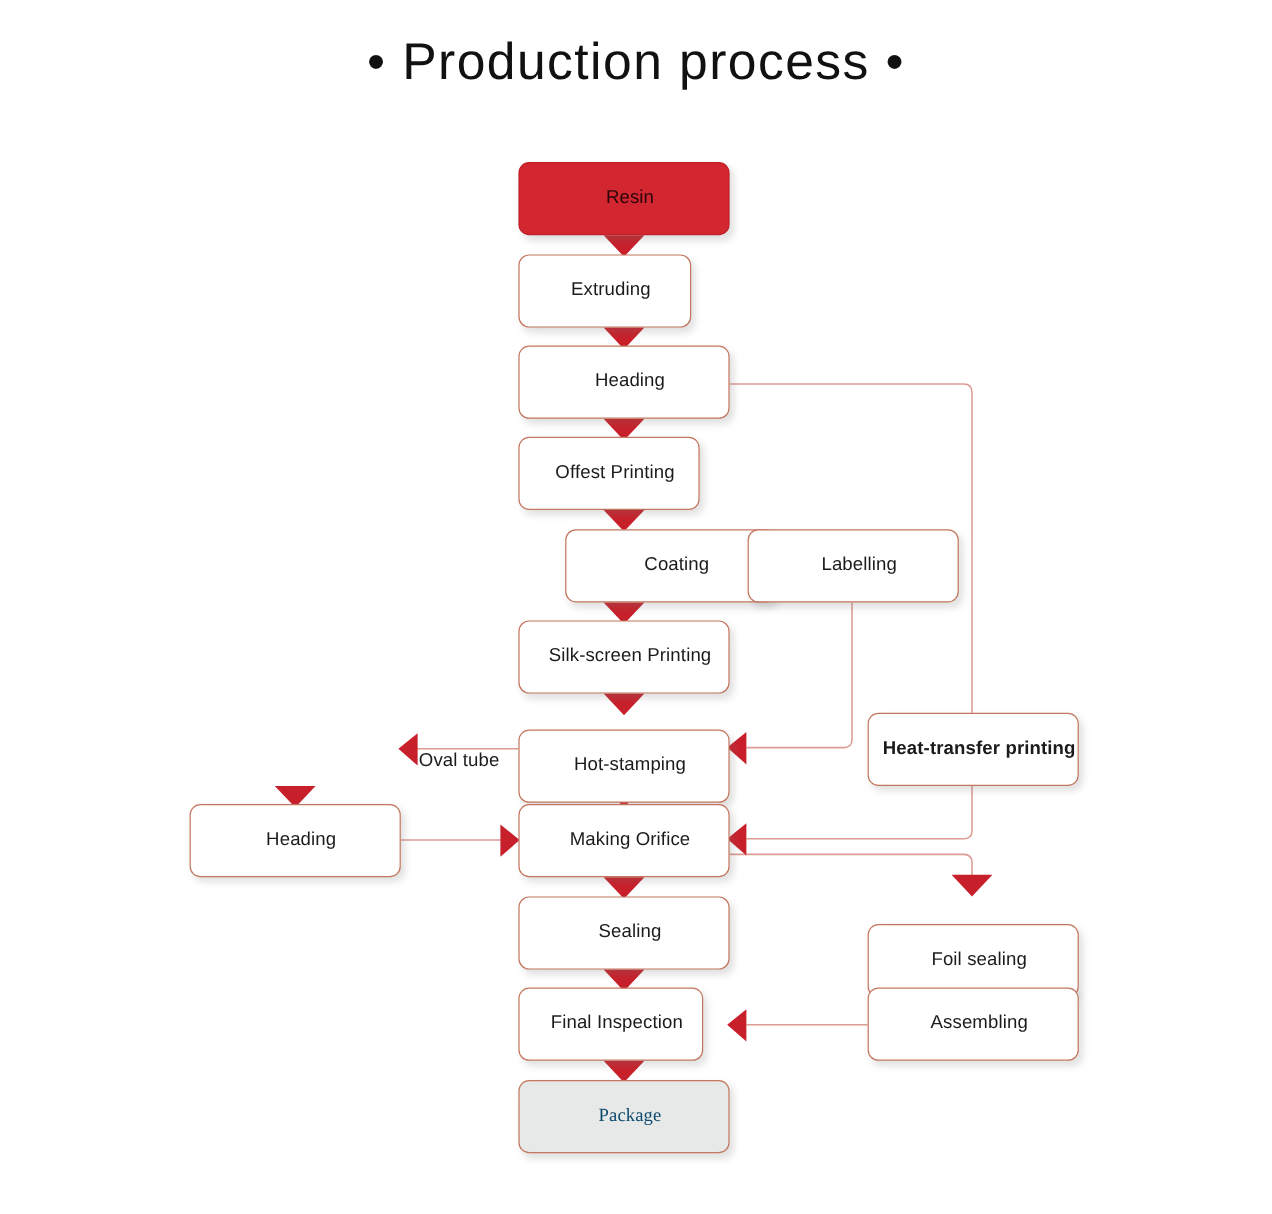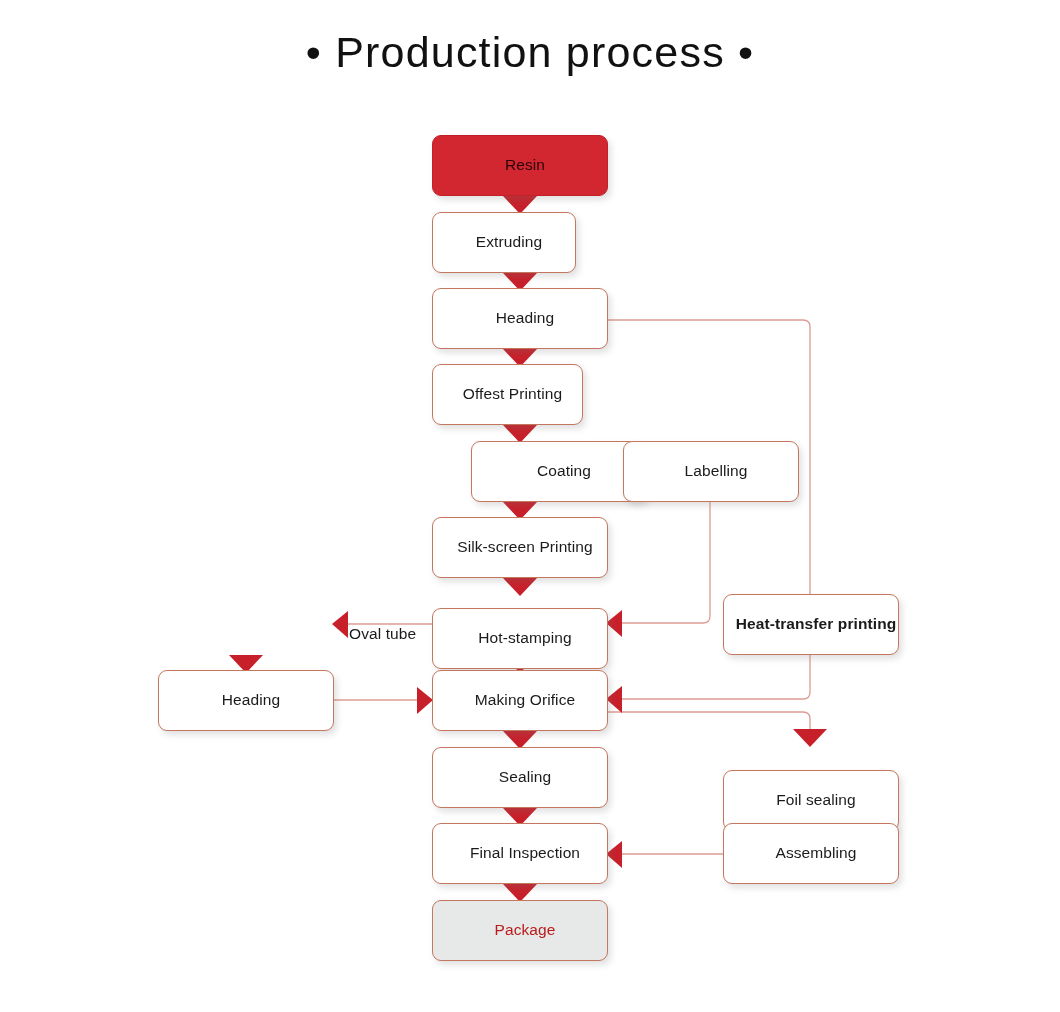--- a/index.html
+++ b/index.html
@@ -68,21 +68,22 @@
     padding-left: 10px;
   }
   .node.accent {
     background: #D22630;
     border-color: #C02028;
     color: #2a0608;
   }
   .node.muted {
     background: #E7E8E8;
     border-color: #C4765E;
-    color: #b91c1c;
+    color: #0c4a6e;
+    font-family: Liberation Serif, serif;
   }
 
   
   .edge-label {
     position: absolute;
     font-size: 15.5px;
     color: #1b1b1b;
     background: transparent;
     white-space: nowrap;
     letter-spacing: 0.1px;
@@ -173,21 +174,21 @@
   </div>
 
   <div class="node" style="left:432px;top:670px;width:176px;height:61px;">
     <span>Making Orifice</span>
   </div>
 
   <div class="node" style="left:432px;top:747px;width:176px;height:61px;">
     <span>Sealing</span>
   </div>
 
-  <div class="node" style="left:432px;top:823px;width:176px;height:61px;justify-content:center;">
+  <div class="node" style="left:432px;top:823px;width:154px;height:61px;justify-content:center;">
     <span>Final Inspection</span>
   </div>
 
   <div class="node muted" style="left:432px;top:900px;width:176px;height:61px;">
     <span>Package</span>
   </div>
 
   <div class="node" style="left:623px;top:441px;width:176px;height:61px;">
     <span>Labelling</span>
   </div>

